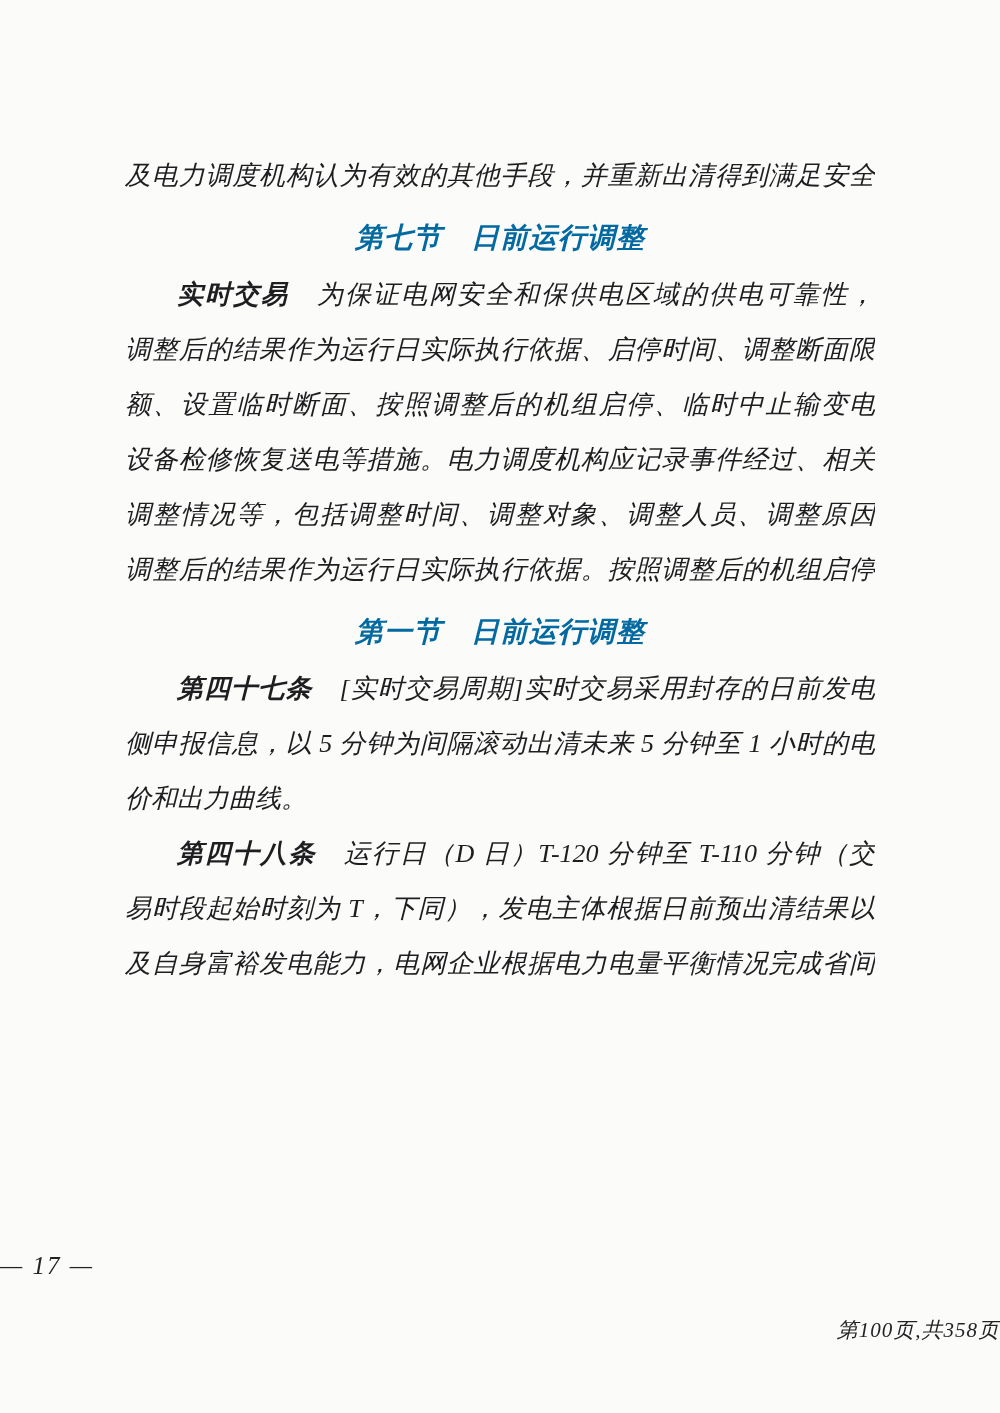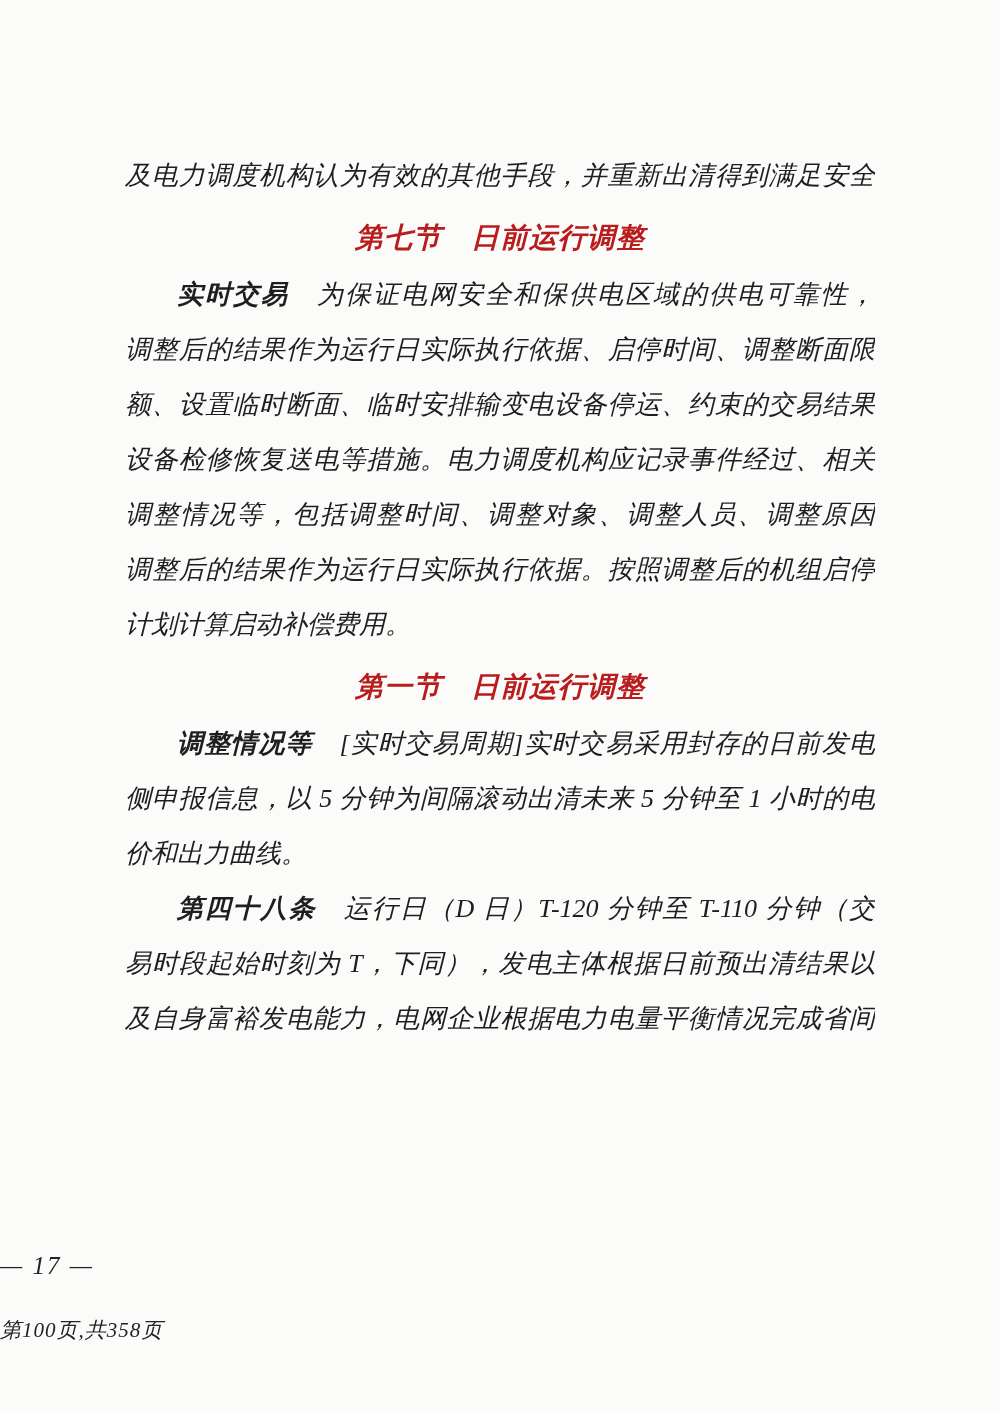--- a/index.html
+++ b/index.html
@@ -26,21 +26,21 @@
     text-align: justify;
     text-align-last: left;
     white-space: nowrap;
   }
   .line.fill { text-align-last: justify; white-space: normal; overflow: hidden; }
   .line.indent { text-indent: 52px; }
   .article-no { font-weight: bold; }
   .section-heading {
     font-family: "Liberation Sans", "DejaVu Sans", sans-serif;
     font-weight: bold;
-    color: #b91c1c;
+    color: #0369a1;
     font-size: 28px;
     height: 58px;
     line-height: 58px;
     text-align: center;
     margin-top: 6px;
     letter-spacing: 1px;
   }
   .chapter-heading {
     font-family: "Liberation Sans", "DejaVu Sans", sans-serif;
     font-weight: bold;
@@ -60,42 +60,41 @@
     text-align: left;
     font-size: 25px;
     letter-spacing: 2px;
     color: #232325;
   }
   .pagination {
     position: absolute;
     top: 1316px;
     left: 0;
     width: 100%;
-    text-align: left;
+    text-align: right;
     font-size: 21px;
     letter-spacing: 1px;
     color: #232325;
   }
 </style>
 </head>
 <body>
 
 <div class="page">
   <div class="content" id="content">
       <div class="line fill">及电力调度机构认为有效的其他手段，并重新出清得到满足安全</div>
       <div class="section-heading">第七节　日前运行调整</div>
       <div class="line fill indent"><span class="article-no">实时交易</span><span>　为保证电网安全和保供电区域的供电可靠性，</span></div>
       <div class="line fill">调整后的结果作为运行日实际执行依据、启停时间、调整断面限</div>
-      <div class="line fill">额、设置临时断面、临时安排输变电设备停运、约束的交易结果</div>
+      <div class="line fill">额、设置临时断面、按照调整后的机组启停、临时中止输变电</div>
       <div class="line fill">设备检修恢复送电等措施。电力调度机构应记录事件经过、相关</div>
       <div class="line fill">调整情况等，包括调整时间、调整对象、调整人员、调整原因等，</div>
       <div class="line fill">调整后的结果作为运行日实际执行依据。按照调整后的机组启停</div>
-      <div class="line">计划计算启动补偿费用。</div>
       <div class="section-heading">第一节　日前运行调整</div>
-      <div class="line fill indent"><span class="article-no">调整情况等</span><span>　[实时交易周期]实时交易采用封存的日前发电</span></div>
+      <div class="line fill indent"><span class="article-no">第四十七条</span><span>　[实时交易周期]实时交易采用封存的日前发电</span></div>
       <div class="line fill">侧申报信息，以 5 分钟为间隔滚动出清未来 5 分钟至 1 小时的电</div>
       <div class="line">价和出力曲线。</div>
       <div class="line fill indent"><span class="article-no">第四十八条</span><span>　运行日（D 日）T-120 分钟至 T-110 分钟（交</span></div>
       <div class="line fill">易时段起始时刻为 T，下同），发电主体根据日前预出清结果以</div>
       <div class="line fill">及自身富裕发电能力，电网企业根据电力电量平衡情况完成省间</div>
     </div>
   <div class="page-number">— 17 —</div>
   <div class="pagination">第100页,共358页</div>
 </div>
 

